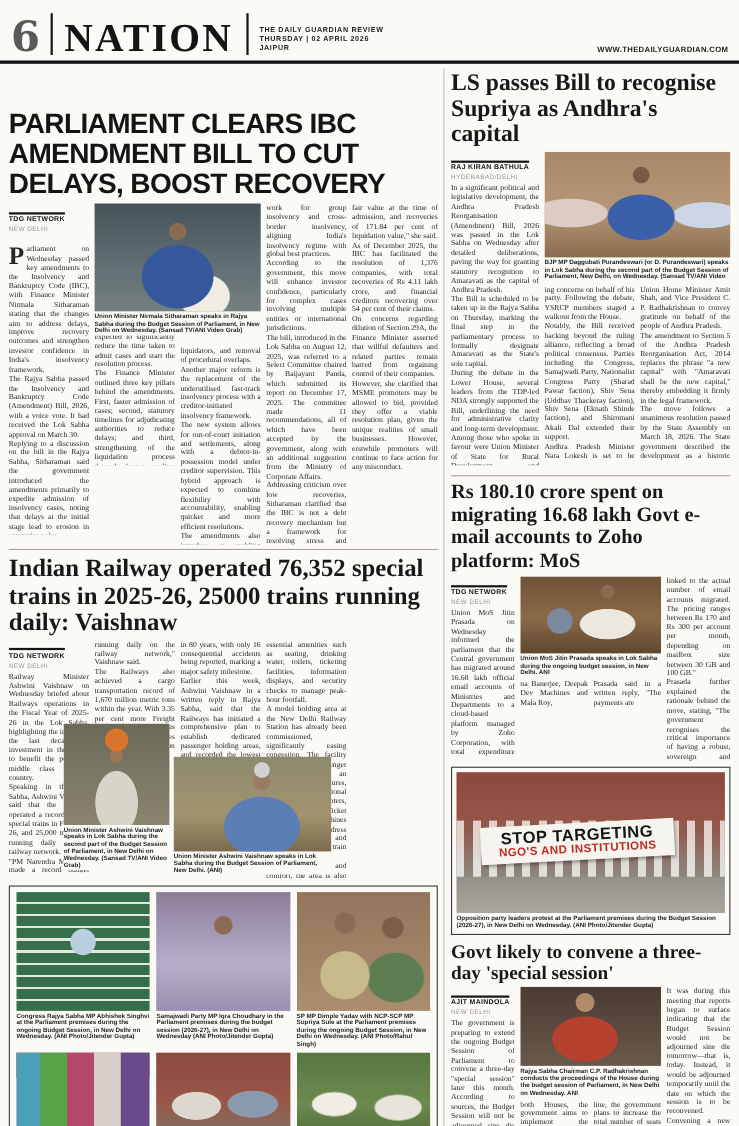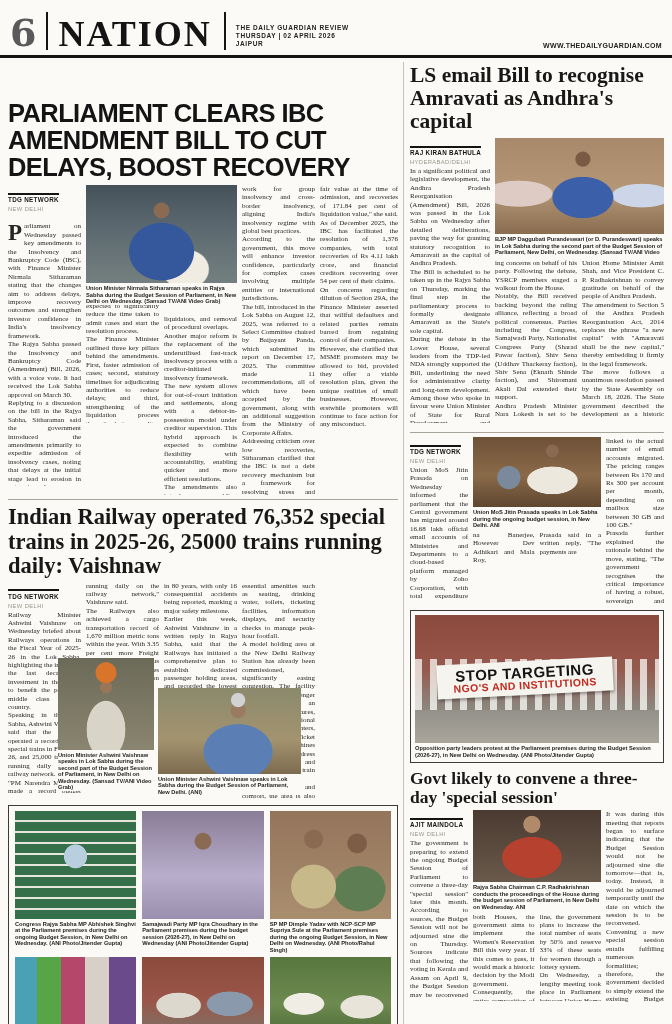--- a/index.html
+++ b/index.html
@@ -251,21 +251,21 @@
             <div class="gphoto sm g6"></div>
             <div class="cap">Union Minister Jyotiraditya Scindia and Independent MP Rajesh Ranjan, alias Pappu Yadav, at the Parliament premises during the ongoing Budget Session, in New Delhi on Wednesday. (ANI Photo/Jitender Gupta)</div>
           </div>
         </div>
       </div>
     </div>
 
     <div class="right-region">
 
       <div>
-        <div class="hl" style="font-size:21.5px; line-height:23px; padding:2px 0 2px 0;">LS email Bill to recognise Amravati as Andhra's capital</div>
+        <div class="hl" style="font-size:21.5px; line-height:23px; padding:2px 0 2px 0;">LS passes Bill to recognise Supriya as Andhra's capital</div>
         <div class="cols" style="height:290px; margin-top:3px;">
           <div class="col" style="flex:0 0 80px;">
             <div class="byline">
               <div class="by-name">RAJ KIRAN BATHULA</div>
               <div class="by-place">HYDERABAD/DELHI</div>
             </div>
             <div class="bodytxt" style="height:256px;">In a significant political and legislative development, the Andhra Pradesh Reorganisation (Amendment) Bill, 2026 was passed in the Lok Sabha on Wednesday after detailed deliberations, paving the way for granting statutory recognition to Amaravati as the capital of Andhra Pradesh.
 The Bill is scheduled to be taken up in the Rajya Sabha on Thursday, marking the final step in the parliamentary process to formally designate Amaravati as the State's sole capital.
 During the debate in the Lower House, several leaders from the TDP-led NDA strongly supported the Bill, underlining the need for administrative clarity and long-term development. Among those who spoke in favour were Union Minister of State for Rural Development and Communications Dr. Chandrashekar Pemmasani, TDP MP Appalanaidu, BJP MP C. M. Ramesh, BJP MP Daggubati Purandeswari, and JSP MP Vallabhaneni Balashowry.
 However, YSR Congress Party MP Midhun Reddy opposed the legislation, voic-</div>
@@ -285,35 +285,36 @@
 The move follows a unanimous resolution passed by the State Assembly on March 18, 2026. The State government described the development as a historic milestone that brings clarity to governance and sets the stage for Amaravati's emergence as a world-class greenfield capital.</div>
               </div>
             </div>
           </div>
         </div>
       </div>
 
       <div class="rule"></div>
 
       <div>
+        <div class="hl" style="font-size:18.5px; line-height:20.5px; padding:1px 0 2px 0;">Rs 180.10 crore spent on migrating 16.68 lakh Govt e-mail accounts to Zoho platform: MoS</div>
         <div class="cols" style="height:168px; margin-top:2px;">
           <div class="col" style="flex:0 0 58px;">
             <div class="byline">
               <div class="by-name">TDG NETWORK</div>
               <div class="by-place">NEW DELHI</div>
             </div>
             <div class="bodytxt" style="height:134px;">Union MoS Jitin Prasada on Wednesday informed the parliament that the Central government has migrated around 16.68 lakh official email accounts of Ministries and Departments to a cloud-based platform managed by Zoho Corporation, with total expenditure reaching Rs 180.10 crore.
 Responding to queries raised by TMC MPs Rach-</div>
           </div>
           <div class="col" style="flex:0 0 128px;">
             <div class="photo ph-prasada"></div>
             <div class="cap">Union MoS Jitin Prasada speaks in Lok Sabha during the ongoing budget session, in New Delhi. ANI</div>
             <div class="cols" style="margin-top:2px;">
               <div class="col" style="flex:1;">
-                <div class="bodytxt" style="height:66px;">na Banerjee, However Dev Adhikari and Mala Roy,</div>
+                <div class="bodytxt" style="height:66px;">na Banerjee, Deepak Dev Machines and Mala Roy,</div>
               </div>
               <div class="col" style="flex:1;">
                 <div class="bodytxt" style="height:66px;">Prasada said in a written reply, "The payments are</div>
               </div>
             </div>
           </div>
           <div class="col" style="flex:1;">
             <div class="bodytxt" style="height:168px;">linked to the actual number of email accounts migrated. The pricing ranges between Rs 170 and Rs 300 per account per month, depending on mailbox size between 30 GB and 100 GB."
 Prasada further explained the rationale behind the move, stating, "The government recognises the critical importance of having a robust, sovereign and secure official email system for Ministries and Departments.</div>
           </div>

